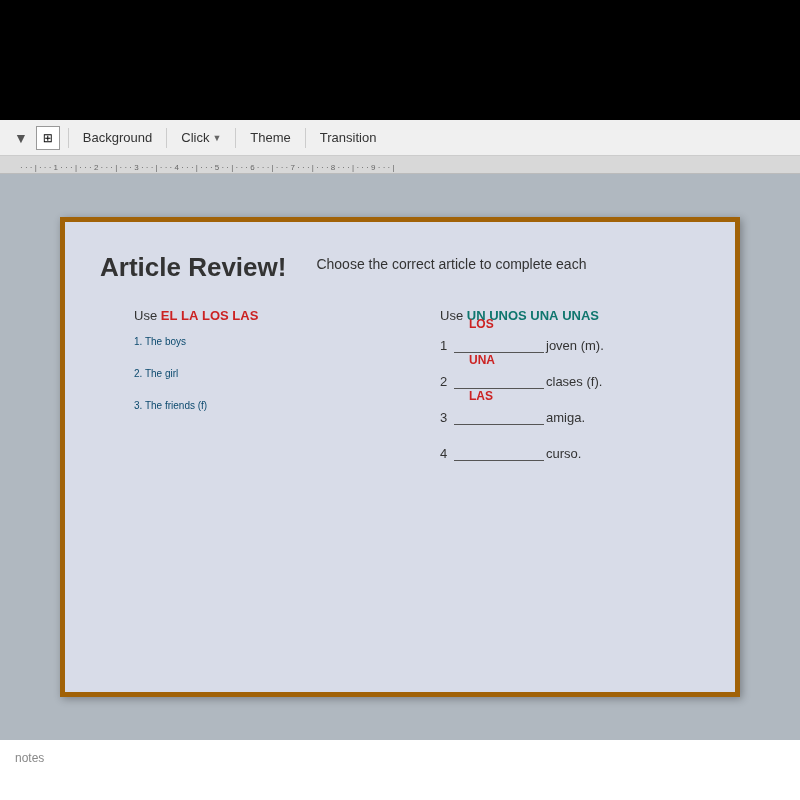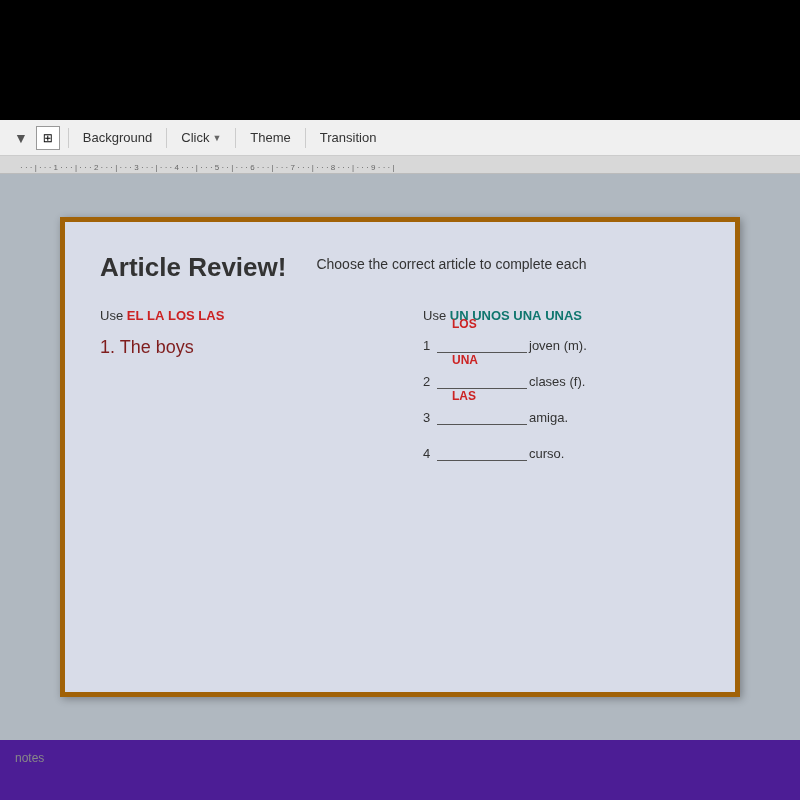--- a/index.html
+++ b/index.html
@@ -23,21 +23,21 @@
       background: #000;
       z-index: 10;
     }
 
     .black-bar-bottom {
       position: absolute;
       bottom: 0;
       left: 0;
       right: 0;
       height: 60px;
-      background: #4c1d95;
+      background: #ffffff;
       z-index: 10;
     }
 
     
     .app-container {
       position: absolute;
       top: 120px;
       left: 0;
       right: 0;
       bottom: 60px;
@@ -156,20 +156,21 @@
       color: #333;
       line-height: 1.5;
       padding-top: 2px;
     }
 
     
     .slide-content {
       display: flex;
       gap: 16px;
       margin-top: 10px;
+      margin-left: 34px;
     }
 
     .left-col {
       flex: 1;
       padding-right: 20px;
     }
 
     .right-col {
       flex: 1;
       padding-left: 10px;
@@ -187,22 +188,22 @@
       font-weight: bold;
     }
 
     .use-label .article-blue {
       color: #0f766e;
       font-weight: bold;
     }
 
     
     .question {
-      font-size: 18px;
-      color: #7f1d1d;
+      font-size: 10px;
+      color: #0c4a6e;
       margin-bottom: 18px;
       line-height: 1.4;
     }
 
     
     .answer-item {
       margin-bottom: 14px;
       font-size: 13px;
       color: #333;
       position: relative;
@@ -300,20 +301,28 @@
             <span class="article-red"> EL</span>
             <span class="article-red"> LA</span>
             <span class="article-red"> LOS</span>
             <span class="article-red"> LAS</span>
           </div>
 
           <div class="question">
             <span>1. </span>
             <span>The boys</span>
           </div>
+          <div class="question">
+            <span>2. </span>
+            <span>The girl</span>
+          </div>
+          <div class="question">
+            <span>3. </span>
+            <span>The friends (f)</span>
+          </div>
         </div>
 
         <div class="right-col">
           <div class="use-label">
             <span>Use</span>
             <span class="article-blue"> UN</span>
             <span class="article-blue"> UNOS</span>
             <span class="article-blue"> UNA</span>
             <span class="article-blue"> UNAS</span>
           </div>

